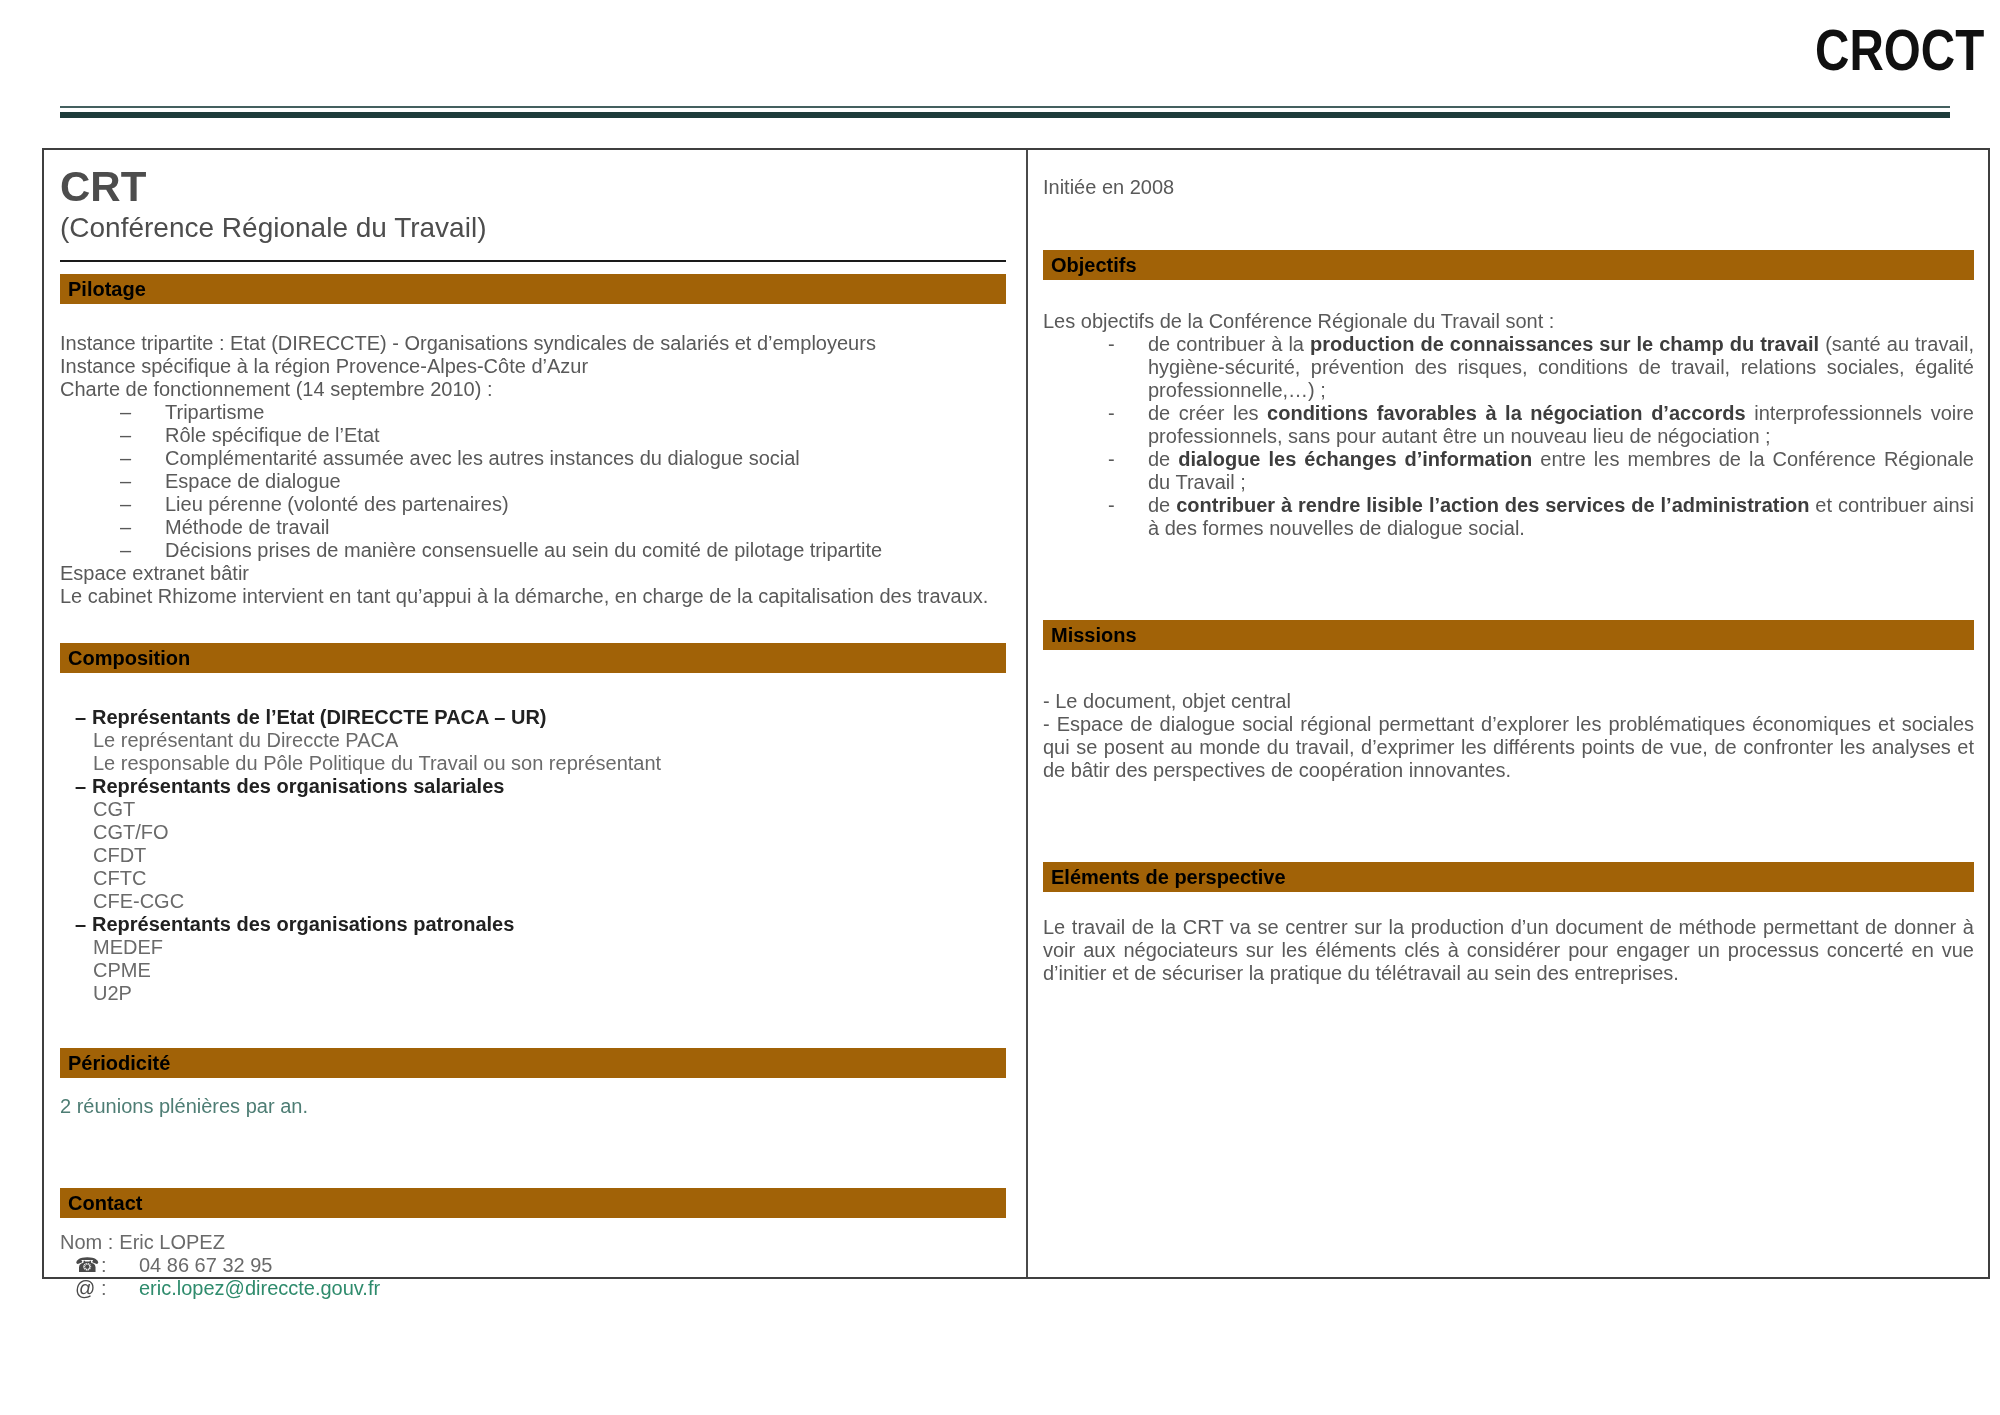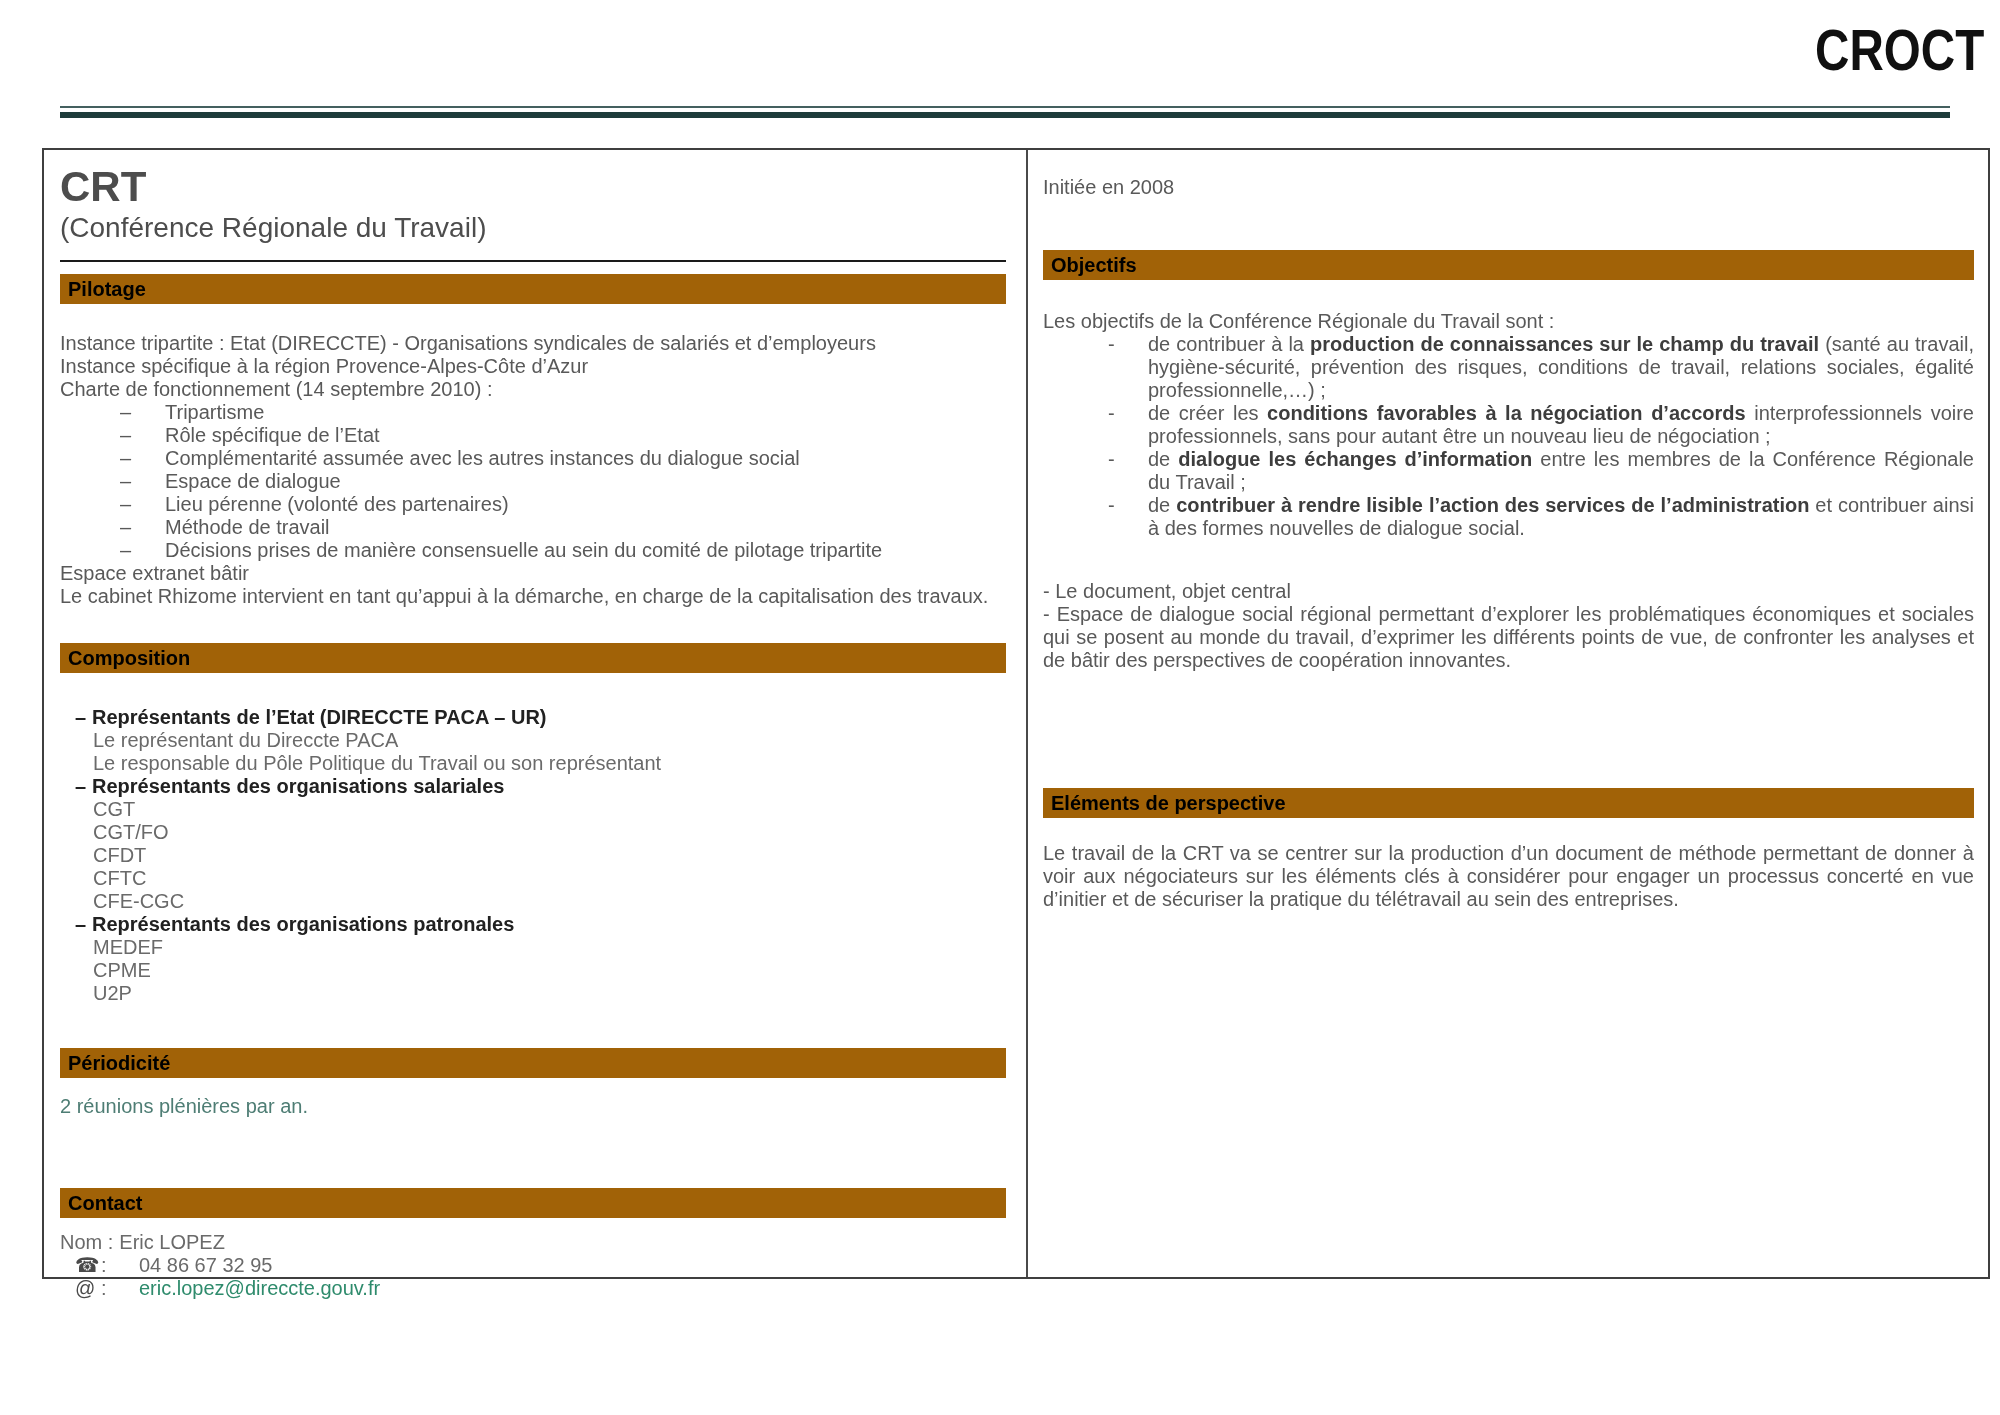--- a/index.html
+++ b/index.html
@@ -51,21 +51,21 @@
   
   .inception{margin-top:26px;font-size:20px;line-height:23px;color:#595959;}
   .bar-objectifs{margin-top:51px;}
   .obj-intro{margin-top:30px;font-size:20px;line-height:23px;}
   .obj-item{position:relative;padding-left:105px;font-size:20px;line-height:23px;text-align:justify;}
   .obj-item .marker{position:absolute;left:65px;}
   .obj-item b{color:#3d3d3d;}
   .bar-missions{margin-top:80px;}
   #missions-body{margin-top:40px;font-size:20px;line-height:23px;}
   .mission-line{text-align:justify;}
-  .bar-perspective{margin-top:116px;}
+  .bar-perspective{margin-top:80px;}
   .perspective-text{margin-top:24px;font-size:20px;line-height:23px;text-align:justify;}
 </style>
 </head>
 <body>
 
 <div class="brand">CROCT</div>
 <div class="rule rule-thin"></div>
 <div class="rule rule-thick"></div>
 
 <div class="card">
@@ -130,20 +130,21 @@
 
     <div class="bar bar-objectifs">Objectifs</div>
     <div class="obj-intro">Les objectifs de la Conférence Régionale du Travail sont :</div>
     <div id="objectifs-list">
         <div class="obj-item"><span class="marker">-</span><span>de contribuer à la </span><b>production de connaissances sur le champ du travail</b><span> (santé au travail, hygiène-sécurité, prévention des risques, conditions de travail, relations sociales, égalité professionnelle,…) ;</span></div>
         <div class="obj-item"><span class="marker">-</span><span>de créer les </span><b>conditions favorables à la négociation d’accords</b><span> interprofessionnels voire professionnels, sans pour autant être un nouveau lieu de négociation ;</span></div>
         <div class="obj-item"><span class="marker">-</span><span>de </span><b>dialogue les échanges d’information</b><span> entre les membres de la Conférence Régionale du Travail ;</span></div>
         <div class="obj-item"><span class="marker">-</span><span>de </span><b>contribuer à rendre lisible l’action des services de l’administration</b><span> et contribuer ainsi à des formes nouvelles de dialogue social.</span></div>
       </div>
 
+    <div class="bar bar-missions">Missions</div>
     <div id="missions-body">
         <div class="mission-line">- Le document, objet central</div>
         <div class="mission-line">- Espace de dialogue social régional permettant d’explorer les problématiques économiques et sociales qui se posent au monde du travail, d’exprimer les différents points de vue, de confronter les analyses et de bâtir des perspectives de coopération innovantes.</div>
       </div>
 
     <div class="bar bar-perspective">Eléments de perspective</div>
     <div class="perspective-text">Le travail de la CRT va se centrer sur la production d’un document de méthode permettant de donner à voir aux négociateurs sur les éléments clés à considérer pour engager un processus concerté en vue d’initier et de sécuriser la pratique du télétravail au sein des entreprises.</div>
   </div>
 
 </div>

